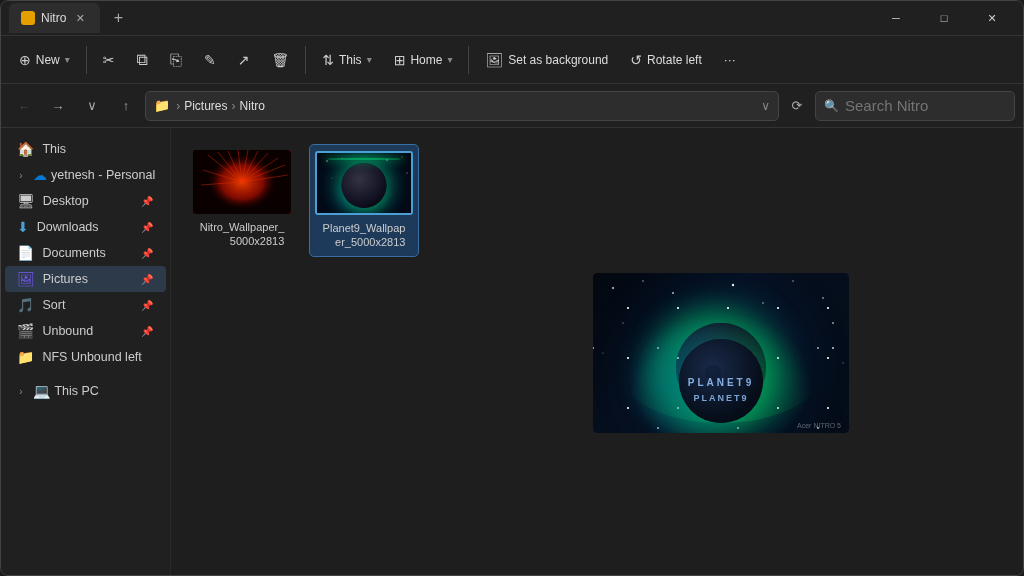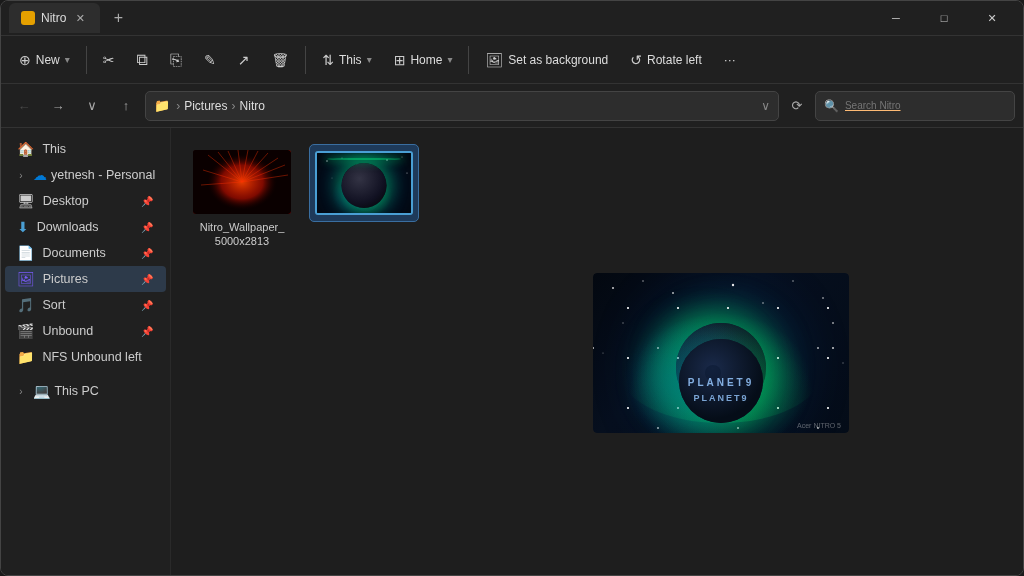--- a/index.html
+++ b/index.html
@@ -185,23 +185,22 @@
       align-items: center;
       padding: 0 8px;
       gap: 6px;
     }
     .search-icon { color: #888; font-size: 12px; }
     .search-bar input {
       background: transparent;
       border: none;
       outline: none;
       color: #fdba74;
-      font-size: 10px;
+      font-size: 15px;
       width: 100%;
-      text-decoration: underline;
     }
 
     
     .main {
       display: flex;
       height: calc(576px - 35px - 48px - 44px);
     }
 
     
     .sidebar {
@@ -344,21 +343,21 @@
       right: 10px;
       height: 2px;
       background: rgba(0,220,120,0.6);
       border-radius: 50%;
       box-shadow: 0 0 8px 3px rgba(0,220,120,0.4);
     }
 
     .file-name {
       font-size: 11px;
       color: #ccc;
-      text-align: center;
+      text-align: right;
       word-break: break-word;
       line-height: 1.3;
     }
 
     
     .preview-panel {
       flex: 1;
       display: flex;
       align-items: center;
       justify-content: center;
@@ -657,20 +656,21 @@
                     <stop offset="100%" stop-color="#0066cc" stop-opacity="0"></stop>
                   </radialGradient>
                 </defs>
                 <ellipse cx="49" cy="42" rx="26" ry="22" fill="url(#pg2)"></ellipse>
                 <ellipse cx="35" cy="42" rx="20" ry="20" fill="url(#pg3)"></ellipse>
 
                 <text x="49" y="45" text-anchor="middle" fill="rgba(180,210,255,0.7)" font-size="5" font-family="sans-serif" letter-spacing="1">PLANET9</text>
               </svg>
             </div>
           </div>
+          <span class="file-name">Planet9_Wallpap<br>er_5000x2813</span>
         </div>
       </div>
     </div>
 
     <div class="preview-panel">
       <div class="preview-image">
         <div class="preview-planet">
           <div class="preview-stars"></div>
           <div class="preview-glow-arc"></div>
           <svg width="256" height="160" viewBox="0 0 256 160" style="position:absolute;inset:0">

